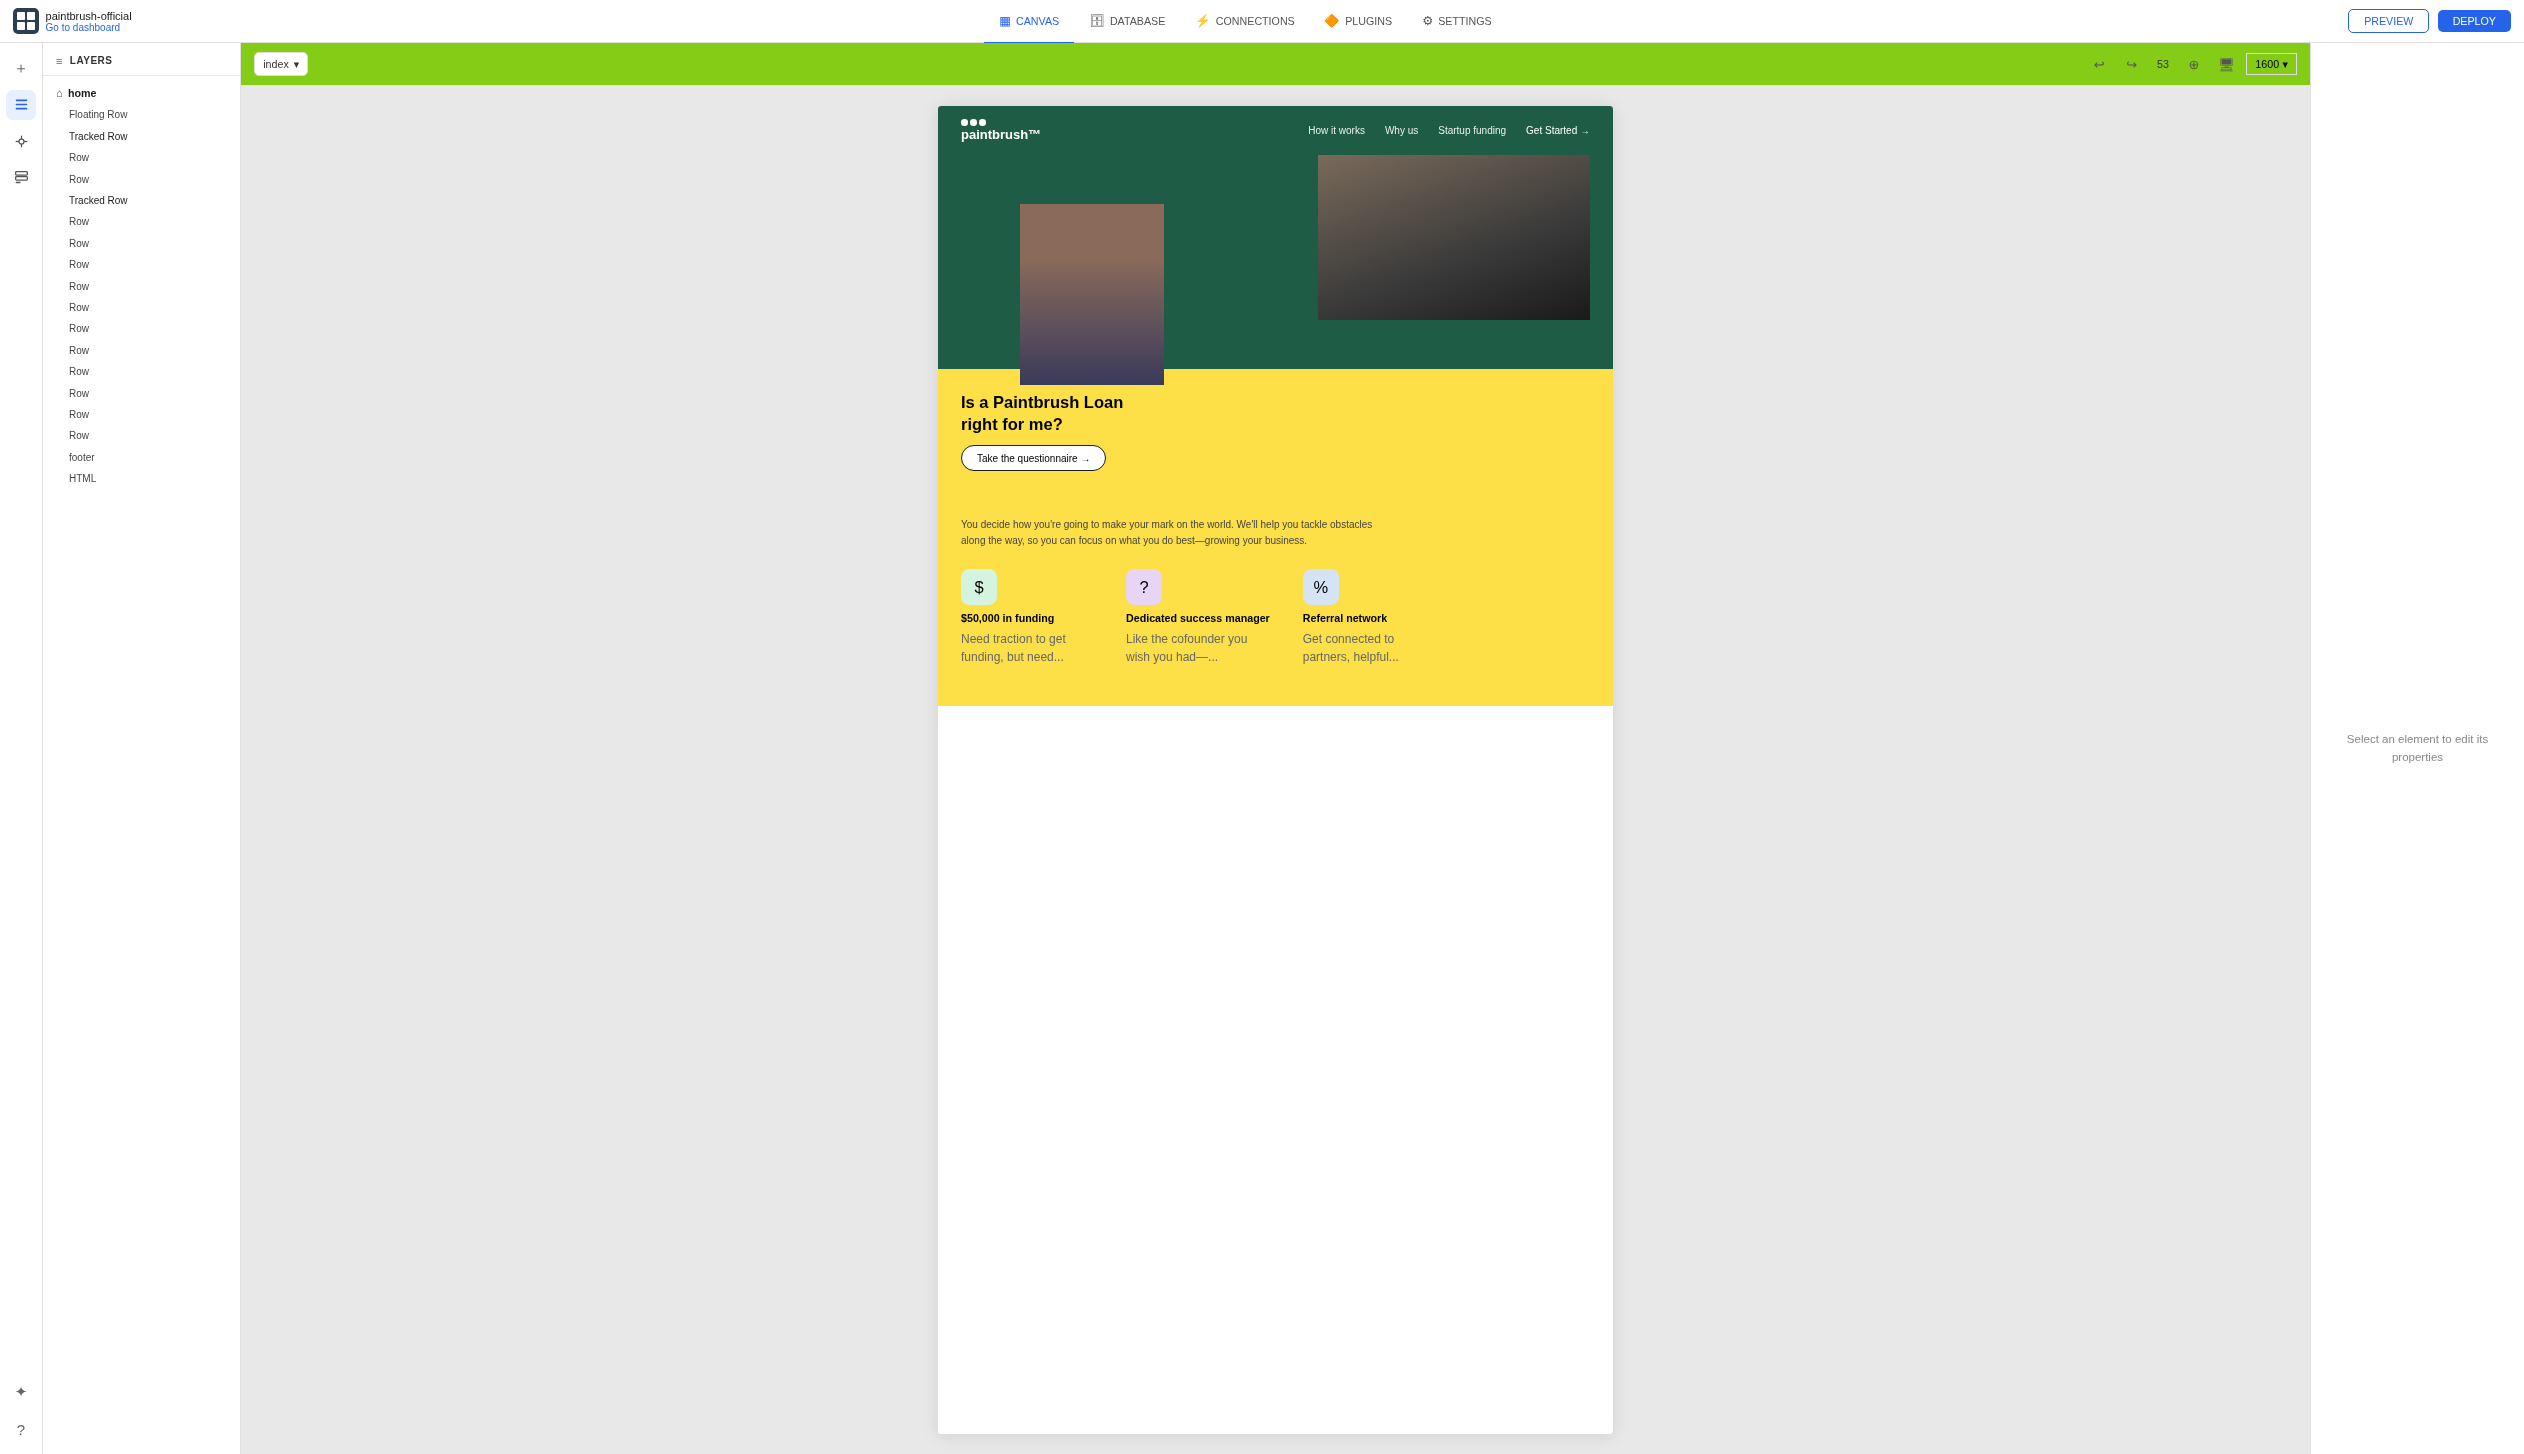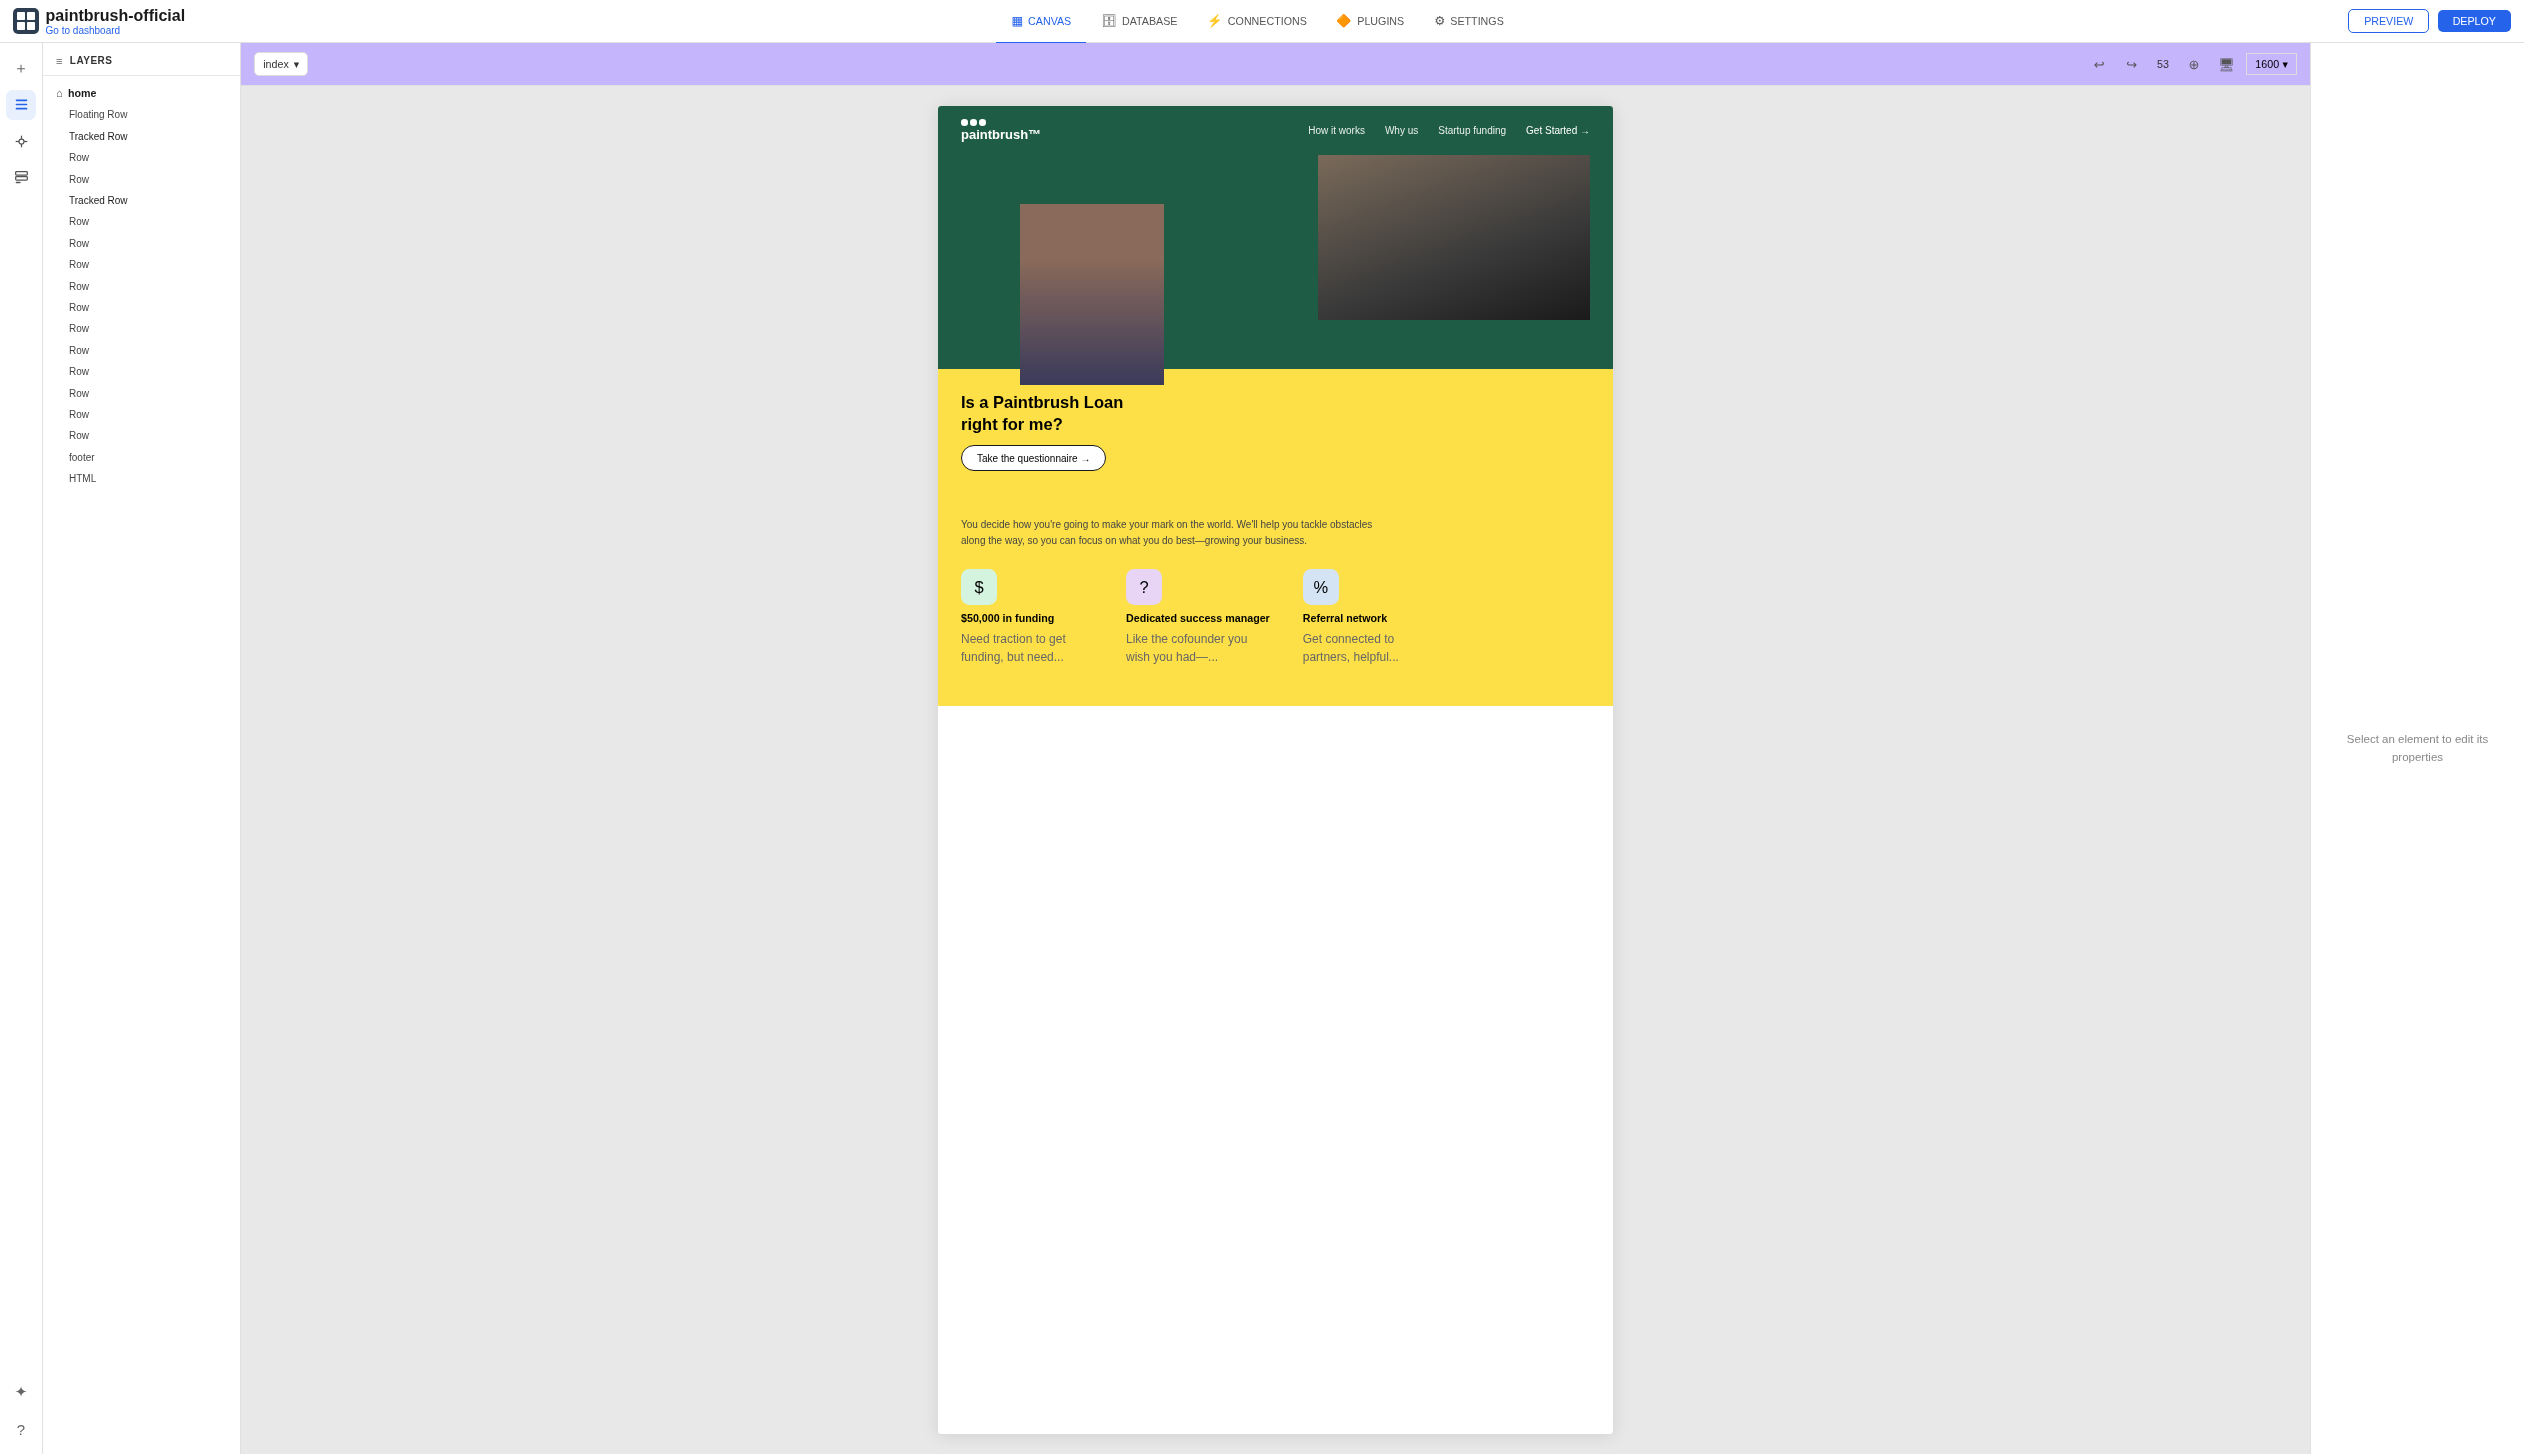--- a/index.html
+++ b/index.html
@@ -12,21 +12,21 @@
     }
     .app-logo {
       display: flex; align-items: center; gap: 6.6px; min-width: 148px;
     }
     .logo-icon {
       width: 26px; height: 26px; background: #2c3e50; border-radius: 5px;
       display: grid; grid-template-columns: 1fr 1fr; gap: 1.6px; padding: 4.1px;
     }
     .logo-icon span { background: #fff; border-radius: 0.8px; }
     .logo-text { display: flex; flex-direction: column; }
-    .logo-title { font-size: 16px; font-weight: 700; color: #1a1a1a; }
+    .logo-title { font-size: 11px; font-weight: 400; color: #1a1a1a; }
     .logo-sub { font-size: 10px; color: #2563eb; cursor: pointer; }
     .nav-tabs { display: flex; align-items: center; gap: 0; flex: 1; justify-content: center; }
     .nav-tab {
       display: flex; align-items: center; gap: 5px; padding: 0 15px; height: 43px;
       font-size: 10.7px; font-weight: 500; color: #555; cursor: pointer; border-bottom: 1.6px solid transparent;
     }
     .nav-tab.active { color: #2563eb; border-bottom-color: #2563eb; }
     .nav-tab-icon { font-size: 12.4px; }
     .nav-actions { display: flex; align-items: center; gap: 8.2px; min-width: 181px; justify-content: flex-end; }
     .btn-preview {
@@ -72,21 +72,21 @@
     .layer-home-icon { font-size: 11.5px; color: #555; }
     .layer-item {
       display: flex; align-items: center; padding: 3.3px 13px 3.3px 26px;
       font-size: 10px; color: #444; cursor: pointer; height: 21.4px;
     }
     .layer-item.tracked { color: #1a1a1a; }
 
     
     .canvas-area { flex: 1; display: flex; flex-direction: column; overflow: hidden; background: #e8e8e8; }
     .canvas-toolbar {
-      background: #c4b5fd; border-bottom: 0.8px solid #e0e0e0;
+      background: #84cc16; border-bottom: 0.8px solid #e0e0e0;
       display: flex; align-items: center; padding: 0 13px; height: 43px; gap: 10px;
     }
     .page-selector {
       display: flex; align-items: center; gap: 5px; border: 0.8px solid #ddd;
       border-radius: 5px; padding: 4.1px 8.2px; font-size: 10.7px; color: #333; cursor: pointer; background: #fff;
     }
     .toolbar-spacer { flex: 1; }
     .toolbar-actions { display: flex; align-items: center; gap: 6.6px; }
     .toolbar-btn {
       width: 26px; height: 26px; display: flex; align-items: center; justify-content: center;

